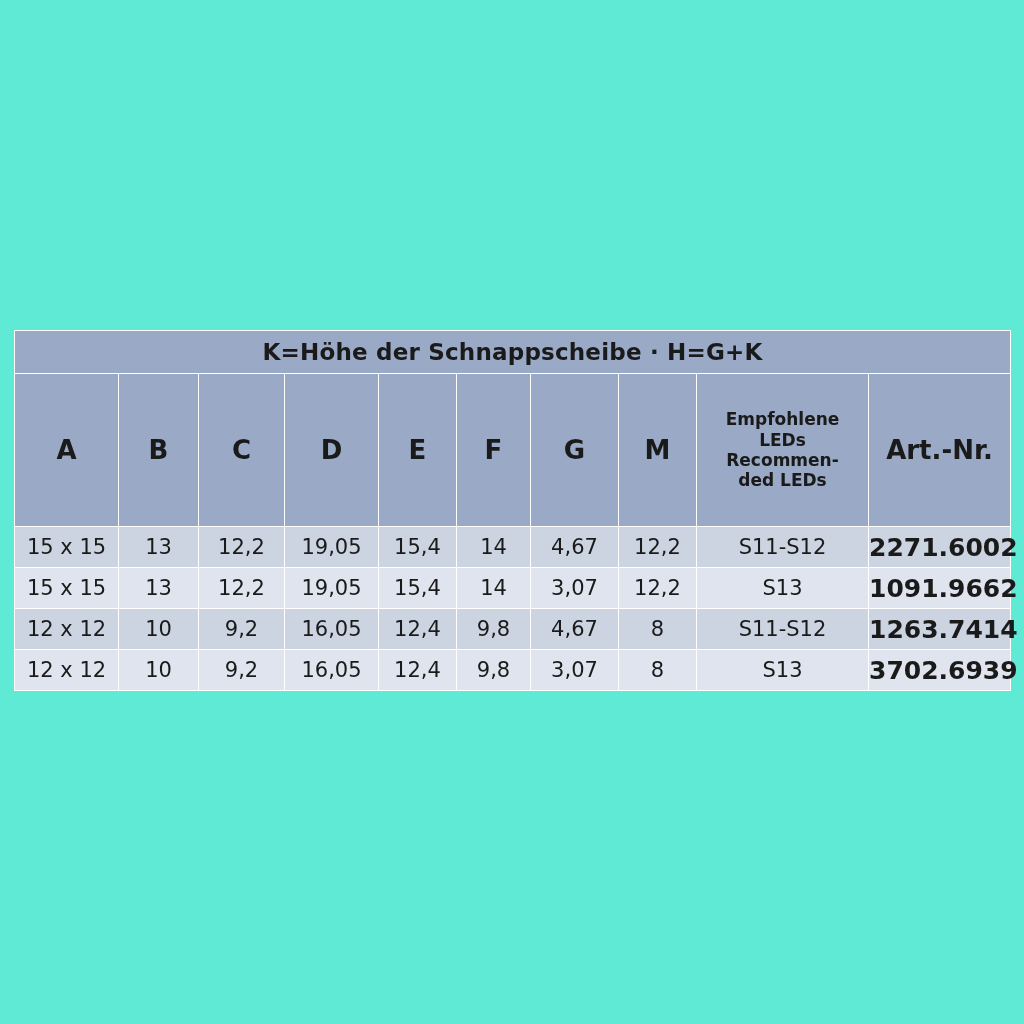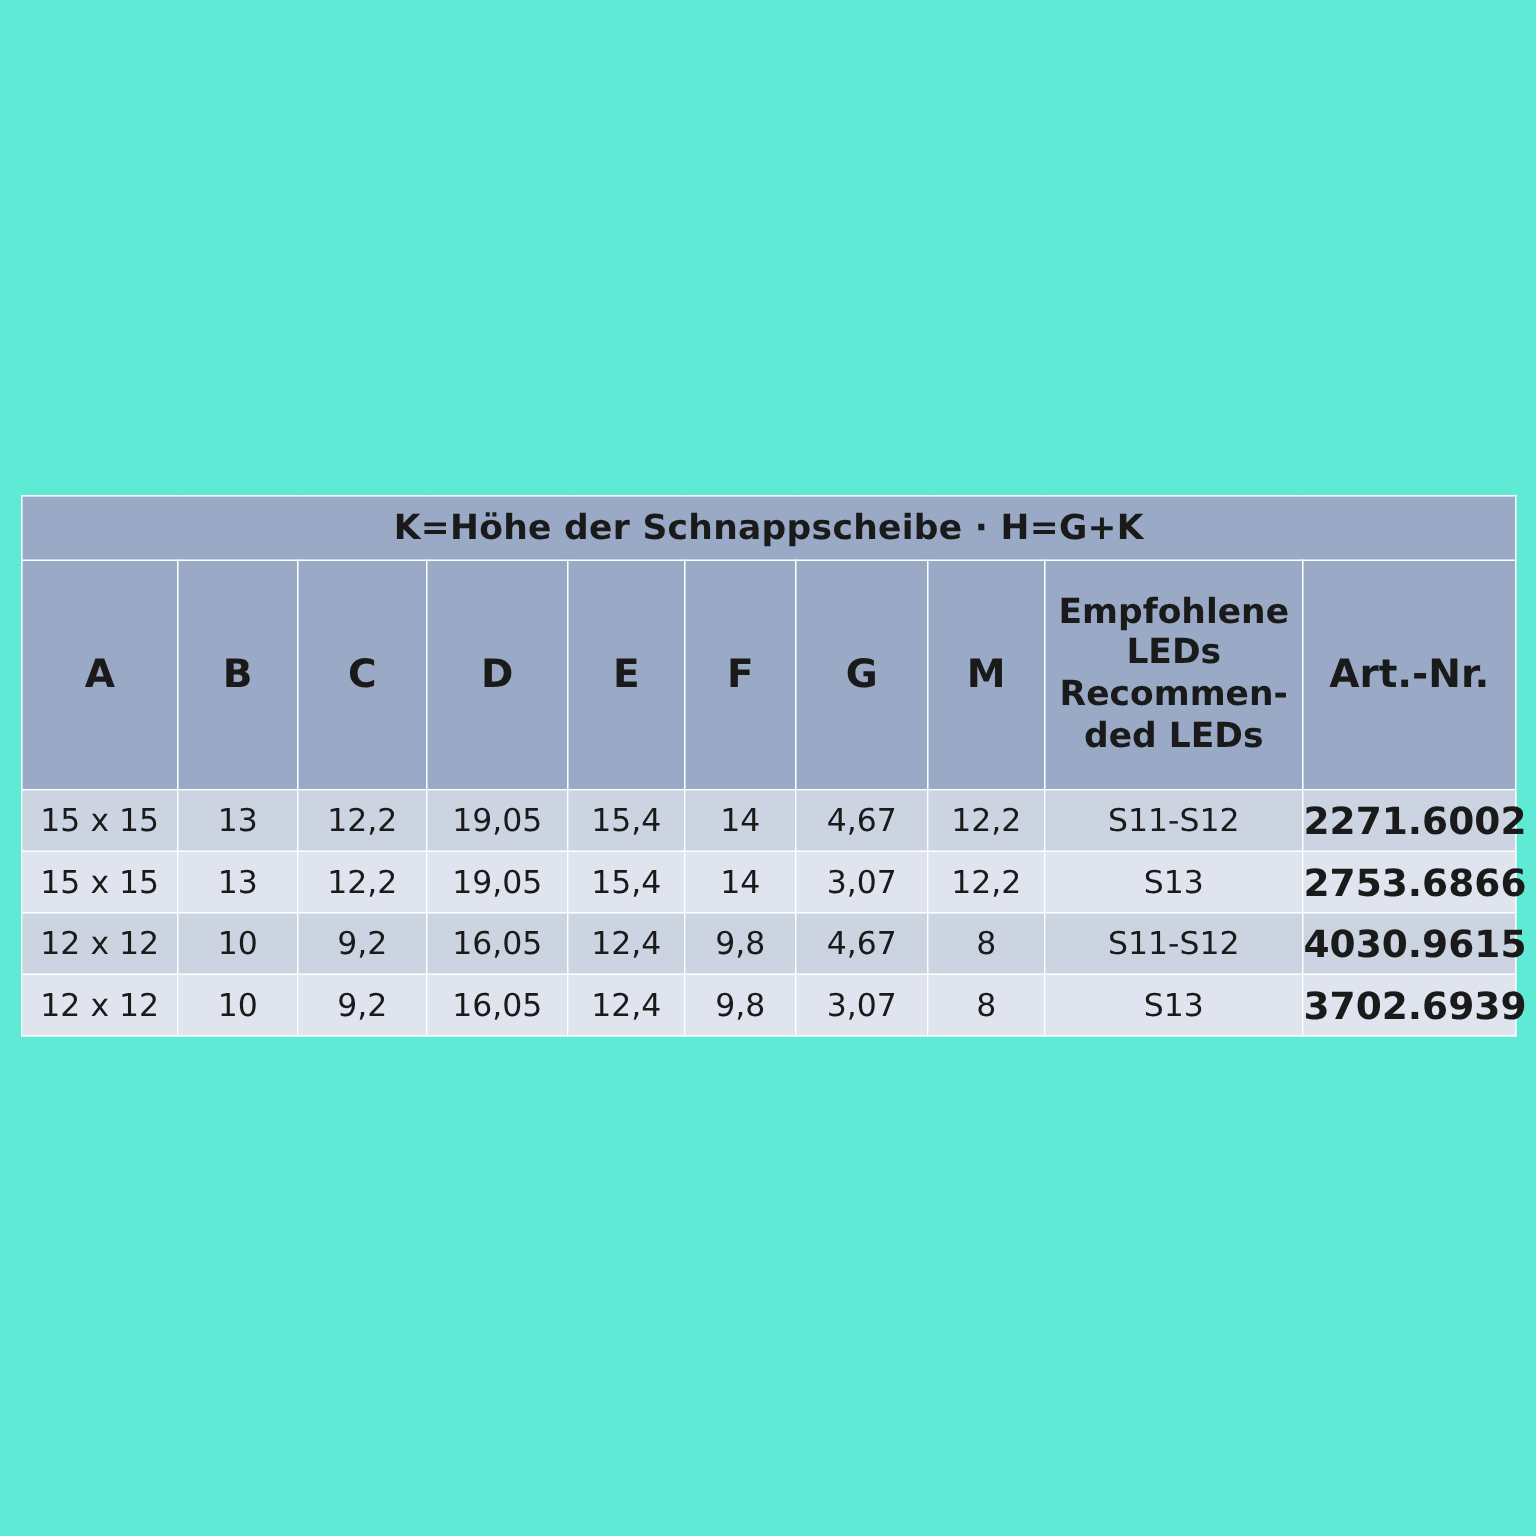--- a/index.html
+++ b/index.html
@@ -53,21 +53,21 @@
   .head-row th {
     background: #9aaac6;
     color: #131313;
     font-size: 26px;
     font-weight: bold;
     height: 152px;
     line-height: 1.18;
   }
 
   .head-row th.small {
-    font-size: 23px;
+    font-size: 17px;
     line-height: 1.2;
     padding: 0 4px;
   }
 
   tbody tr td {
     font-size: 21px;
     height: 40px;
     background: #ccd4e2;
   }
 
@@ -150,33 +150,33 @@
         <tr class="alt">
           <td>15 x 15</td>
           <td>13</td>
           <td>12,2</td>
           <td>19,05</td>
           <td>15,4</td>
           <td>14</td>
           <td>3,07</td>
           <td>12,2</td>
           <td>S13</td>
-          <td class="artnr">2753.6866</td>
+          <td class="artnr">1091.9662</td>
         </tr>
         <tr>
           <td>12 x 12</td>
           <td>10</td>
           <td>9,2</td>
           <td>16,05</td>
           <td>12,4</td>
           <td>9,8</td>
           <td>4,67</td>
           <td>8</td>
           <td>S11-S12</td>
-          <td class="artnr">4030.9615</td>
+          <td class="artnr">1263.7414</td>
         </tr>
         <tr class="alt">
           <td>12 x 12</td>
           <td>10</td>
           <td>9,2</td>
           <td>16,05</td>
           <td>12,4</td>
           <td>9,8</td>
           <td>3,07</td>
           <td>8</td>

